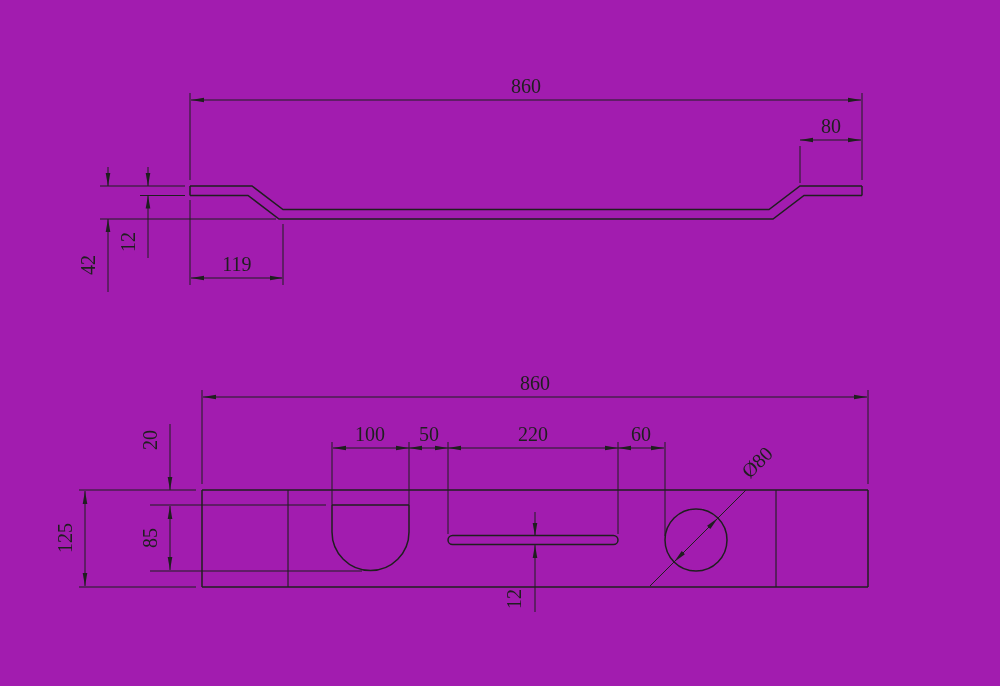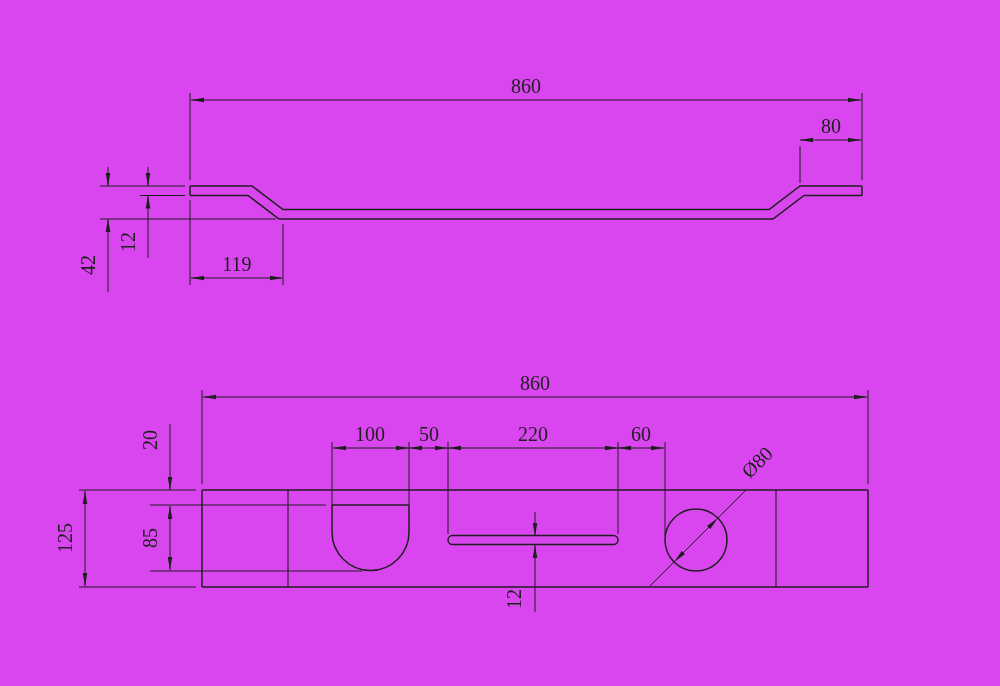--- a/index.html
+++ b/index.html
@@ -8,21 +8,21 @@
     background: #ffffff;
     width: 1000px;
     height: 686px;
     overflow: hidden;
     font-family: "Liberation Serif", serif;
   }
   .stage {
     position: relative;
     width: 1000px;
     height: 686px;
-    background: #d946ef;
+    background: #a21caf;
   }
   svg { display: block; }
   .outline  { stroke: #1f1f1f; stroke-width: 1.5; fill: none; stroke-linejoin: miter; }
   .bendline { stroke: #1f1f1f; stroke-width: 1.1; fill: none; }
   .dim      { stroke: #1f1f1f; stroke-width: 1;   fill: none; }
   .arrow    { fill: #1f1f1f; stroke: none; }
   .dimtext  {
     font-family: "Liberation Serif", serif;
     font-size: 20px;
     fill: #1f1f1f;

